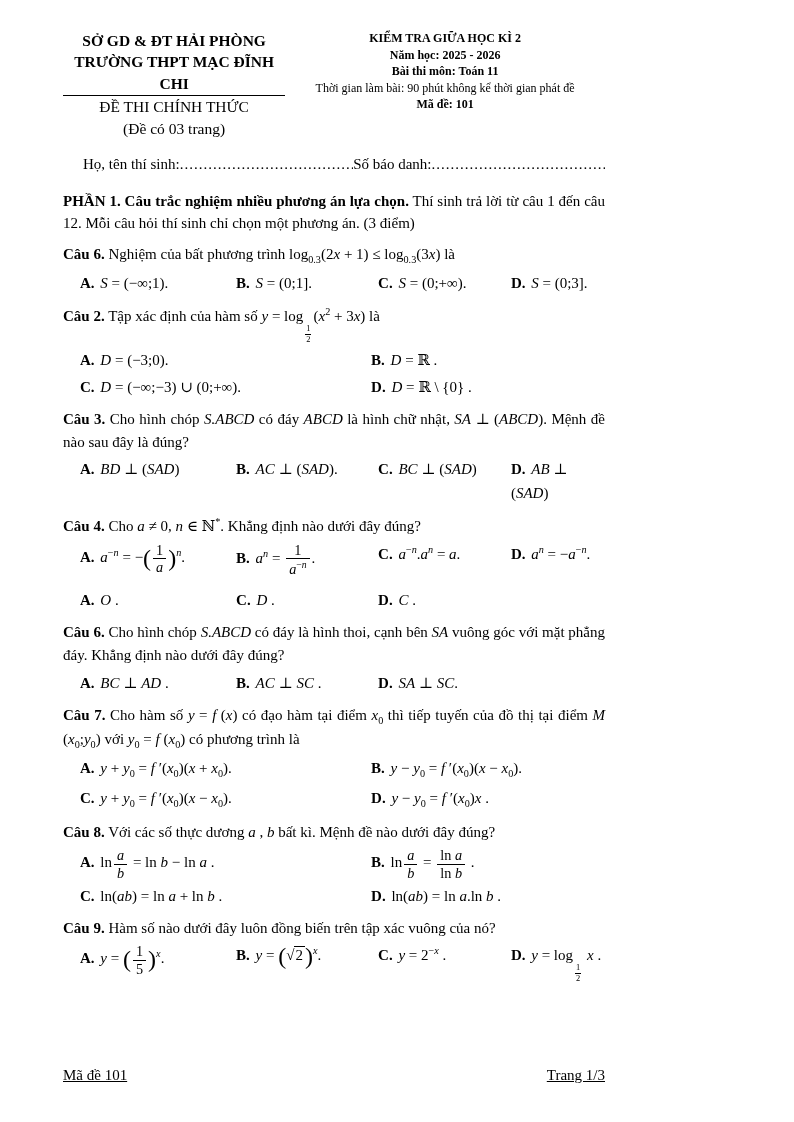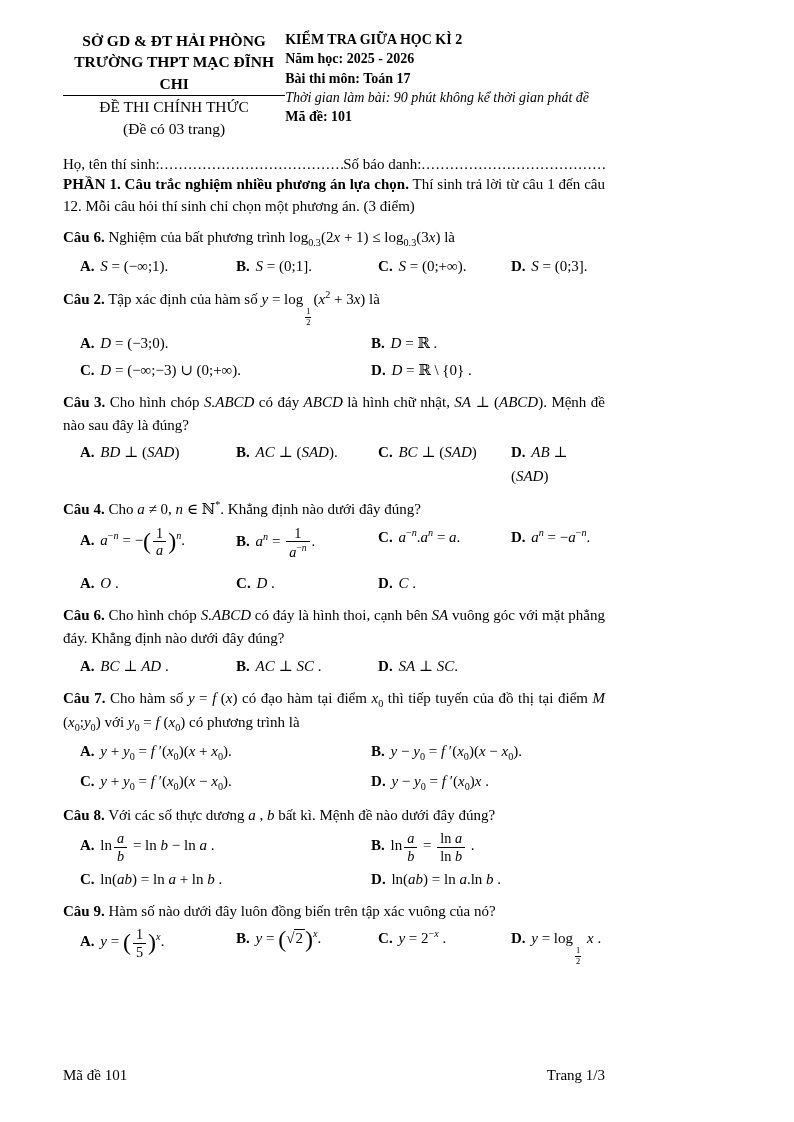--- a/index.html
+++ b/index.html
@@ -9,29 +9,29 @@
     padding:30px 57px 36px 63px;
     display:flex;flex-direction:column;
     font-family:"Liberation Serif","DejaVu Serif",serif;
     font-size:15px;color:#000;background:#fff;
     overflow:hidden;
   }
   b{font-weight:bold;}
   
   .header-cols{display:flex;align-items:flex-start;}
   .h-left{width:41%;text-align:center;line-height:1.38;font-size:15.5px;}
-  .h-right{width:59%;line-height:1.38;font-size:14px;}
+  .h-right{width:59%;text-align:center;line-height:1.38;font-size:12px;}
   .bold{font-weight:bold;}
-  .italic{font-style:italic;}
+  .italic{}
   .school-underline{display:inline-block;border-bottom:1.6px solid #000;padding-bottom:1px;}
-  .name-row{display:flex;align-items:baseline;margin-top:17px;white-space:nowrap;}
+  .name-row{display:flex;align-items:baseline;margin-top:17px;white-space:nowrap;margin-left:20px;}
   .dotlead{flex:1 1 0;overflow:hidden;white-space:nowrap;letter-spacing:1px;color:#000;min-width:0;}
   .sbd-label{margin-left:0;}
   
-  .part-title{line-height:1.5;text-align:justify;}
+  .part-title{margin-top:17px;line-height:1.5;text-align:justify;}
   
   .question{margin-top:8px;}
   .q-body{line-height:1.55;text-align:justify;}
   .options{display:grid;margin-top:1px;}
   .cols4{grid-template-columns:28.8% 26.2% 24.5% 20.5%;}
   .cols2{grid-template-columns:53.7% 46.3%;}
   .option{padding-left:17px;line-height:1.6;padding-top:2px;padding-bottom:1px;}
   .option > b{margin-right:2px;}
   
   sup{font-size:0.68em;}
@@ -39,38 +39,38 @@
   .frac{display:inline-flex;flex-direction:column;vertical-align:middle;text-align:center;line-height:1.15;font-size:0.95em;margin:0 2px;}
   .frac .fn{border-bottom:1px solid #000;padding:0 3px;}
   .frac .fd{padding:0 3px;}
   .subfrac{display:inline-flex;flex-direction:column;vertical-align:-1.2em;text-align:center;line-height:1.2;font-size:0.56em;margin:0 2px;}
   .subfrac .fn{border-bottom:1px solid #000;padding:0 1px;}
   .subfrac .fd{padding:0 1px;}
   .bp{font-size:1.6em;vertical-align:middle;line-height:0.8;font-weight:normal;}
   .sqrt{white-space:nowrap;}
   .sqrt .ovl{border-top:1px solid #000;padding:0 2px 0 1px;}
   
-  .footer{margin-top:auto;display:flex;justify-content:space-between;line-height:1.4;}
+  .footer{margin-top:auto;display:flex;justify-content:space-between;line-height:1.4;text-decoration:underline;}
 </style>
 </head>
 <body>
 
 <div class="page">
 
   <div class="header-cols">
     <div class="h-left">
       <div class="bold">SỞ GD &amp; ĐT HẢI PHÒNG</div>
       <div class="bold"><span class="school-underline">TRƯỜNG THPT MẠC ĐĨNH CHI</span></div>
       <div>ĐỀ THI CHÍNH THỨC</div>
       <div>(Đề có 03 trang)</div>
     </div>
     <div class="h-right">
       <div class="bold">KIỂM TRA GIỮA HỌC KÌ 2</div>
       <div class="bold">Năm học: 2025 - 2026</div>
-      <div class="bold">Bài thi môn: Toán 17</div>
+      <div class="bold">Bài thi môn: Toán 11</div>
       <div class="italic">Thời gian làm bài: 90 phút không kể thời gian phát đề</div>
       <div class="bold">Mã đề: 101</div>
     </div>
   </div>
 
   <div class="name-row">
     <span>Họ, tên thí sinh:</span>
       <span class="dotlead">......................................................................................................................................</span>
       <span class="sbd-label">Số báo danh:</span> 
       <span class="dotlead">......................................................................................................................................</span>

